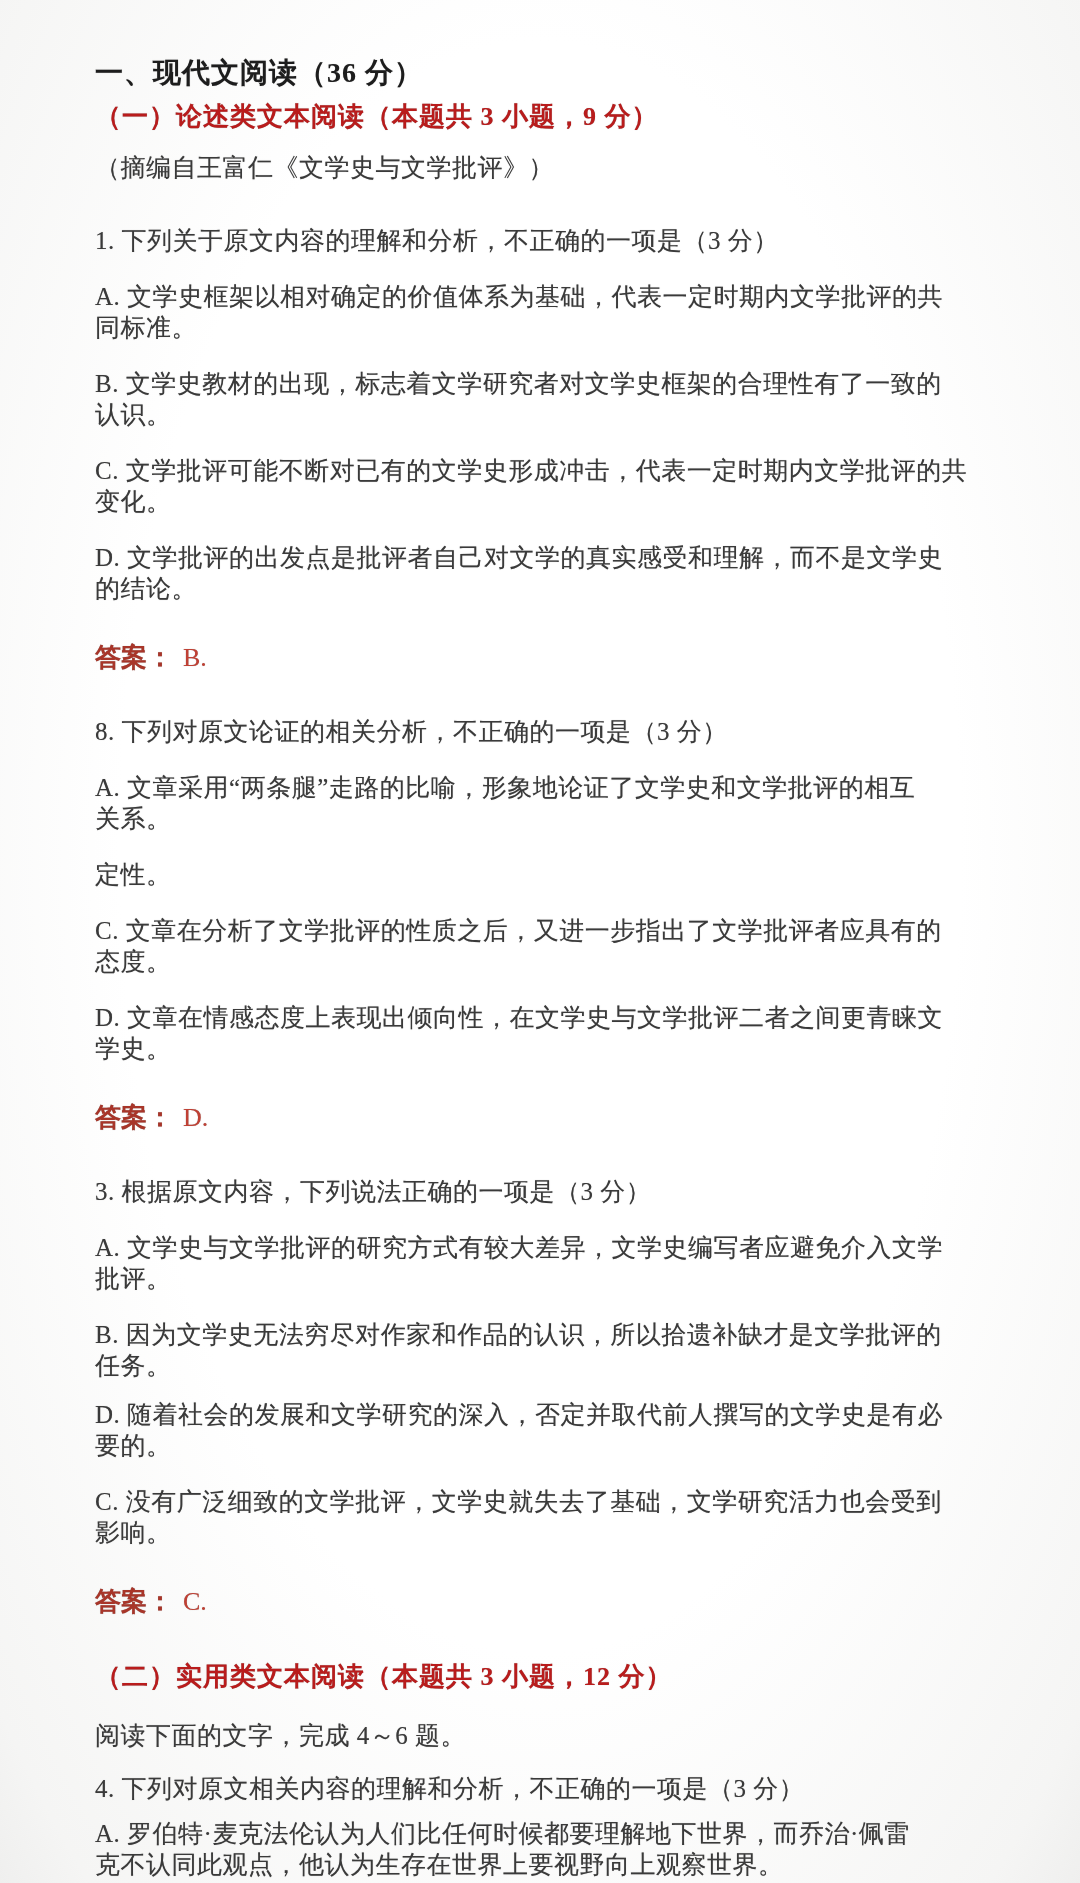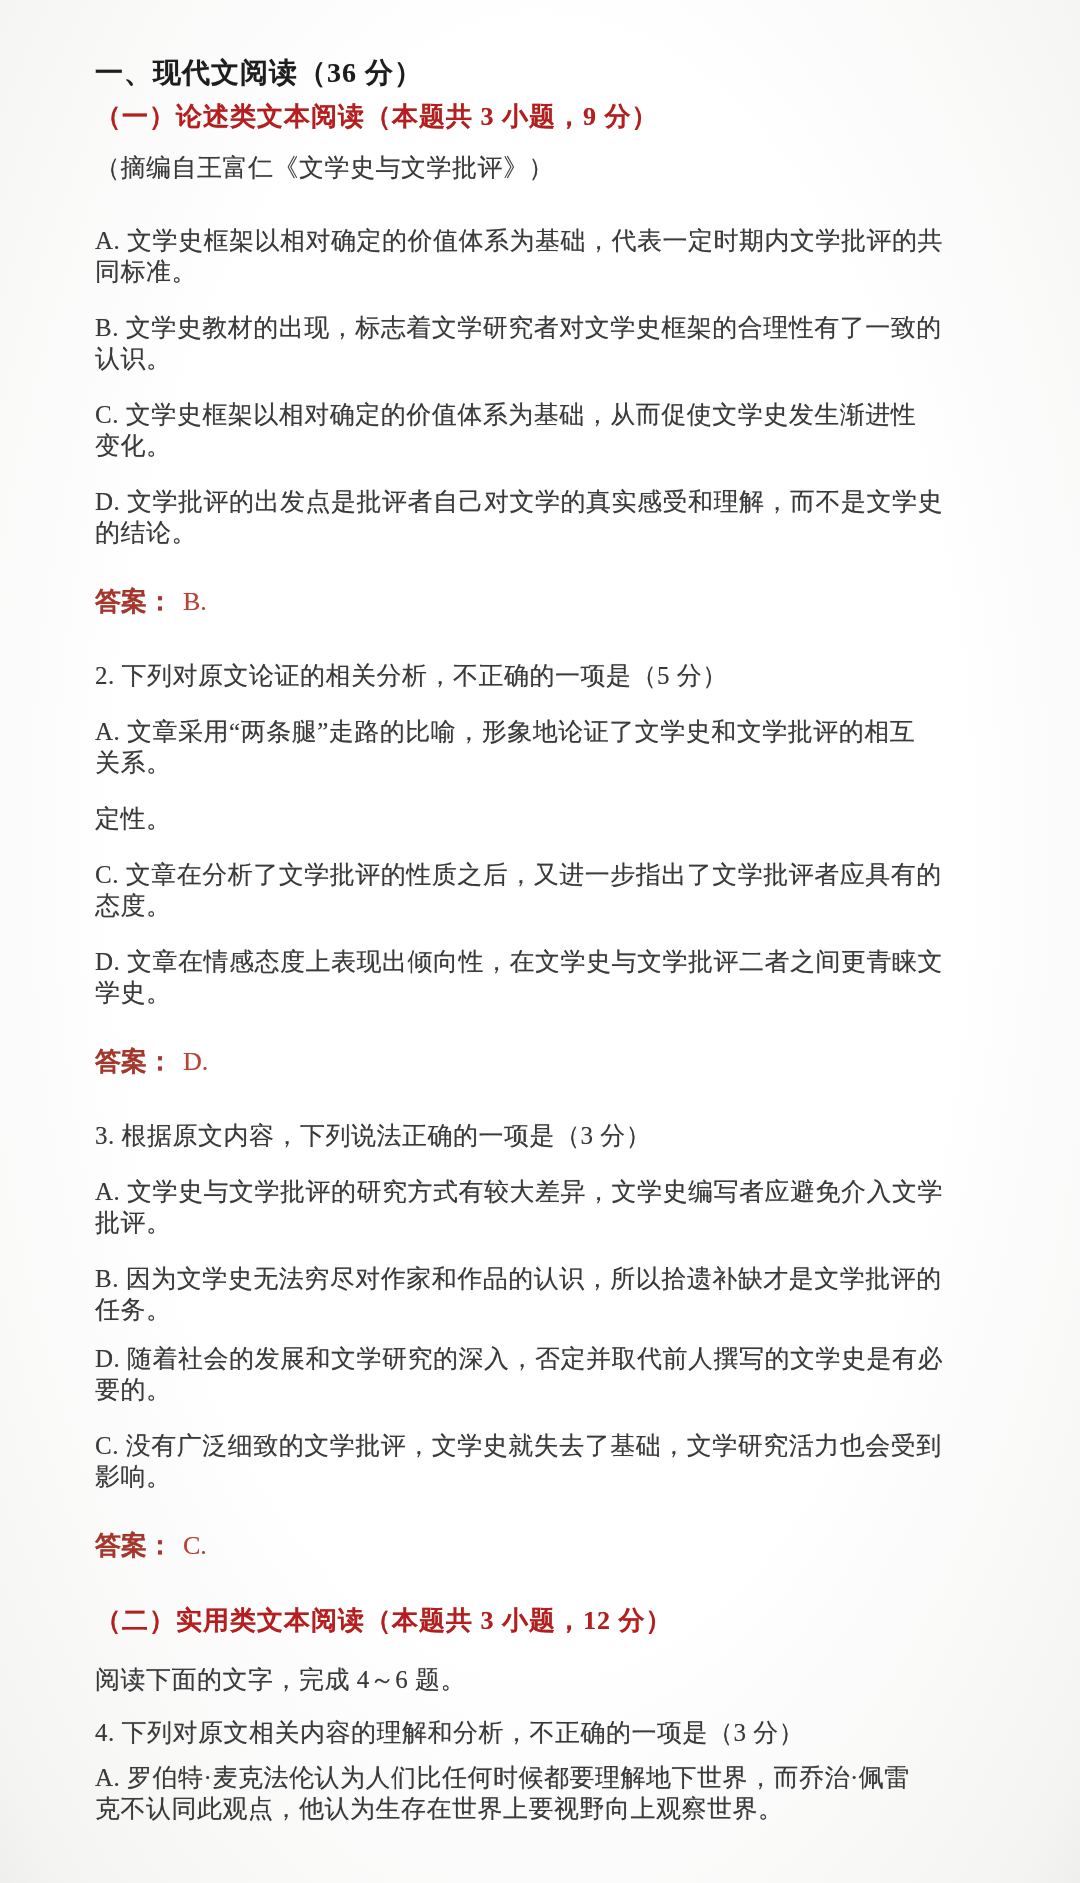--- a/index.html
+++ b/index.html
@@ -49,41 +49,42 @@
 </style>
 </head>
 <body>
 
 <div class="page">
 
   <h1 class="h1">一、现代文阅读（36 分）</h1>
   <h2 class="h2a">（一）论述类文本阅读（本题共 3 小题，9 分）</h2>
   <p class="txt source">（摘编自王富仁《文学史与文学批评》）</p>
 
+  <p class="txt stem">1. 下列关于原文内容的理解和分析，不正确的一项是（3 分）</p>
   <p class="txt opt">
     <span>A. 文学史框架以相对确定的价值体系为基础，代表一定时期内文学批评的共</span>
     <span>同标准。</span>
   </p>
   <p class="txt opt">
     <span>B. 文学史教材的出现，标志着文学研究者对文学史框架的合理性有了一致的</span>
     <span>认识。</span>
   </p>
   <p class="txt opt">
-    <span>C. 文学史框架以相对确定的价值体系为基础，从而促使文学史发生渐进性</span>
+    <span>C. 文学批评可能不断对已有的文学史形成冲击，代表一定时期内文学批评的共</span>
     <span>变化。</span>
   </p>
   <p class="txt opt">
     <span>D. 文学批评的出发点是批评者自己对文学的真实感受和理解，而不是文学史</span>
     <span>的结论。</span>
   </p>
   <p class="answer">
     <span class="ans-prefix">答案：</span><span class="ans-letter">B.</span>
   </p>
 
-  <p class="txt stem">2. 下列对原文论证的相关分析，不正确的一项是（5 分）</p>
+  <p class="txt stem">8. 下列对原文论证的相关分析，不正确的一项是（3 分）</p>
   <p class="txt opt">
     <span>A. 文章采用“两条腿”走路的比喻，形象地论证了文学史和文学批评的相互</span>
     <span>关系。</span>
   </p>
   <p class="txt opt">
     <span>定性。</span>
   </p>
   <p class="txt opt">
     <span>C. 文章在分析了文学批评的性质之后，又进一步指出了文学批评者应具有的</span>
     <span>态度。</span>

